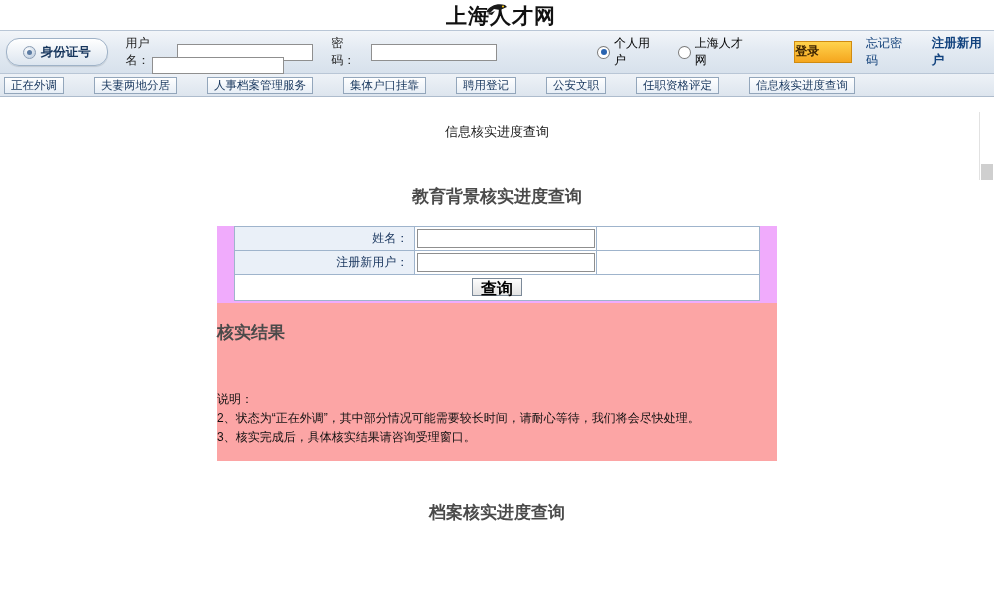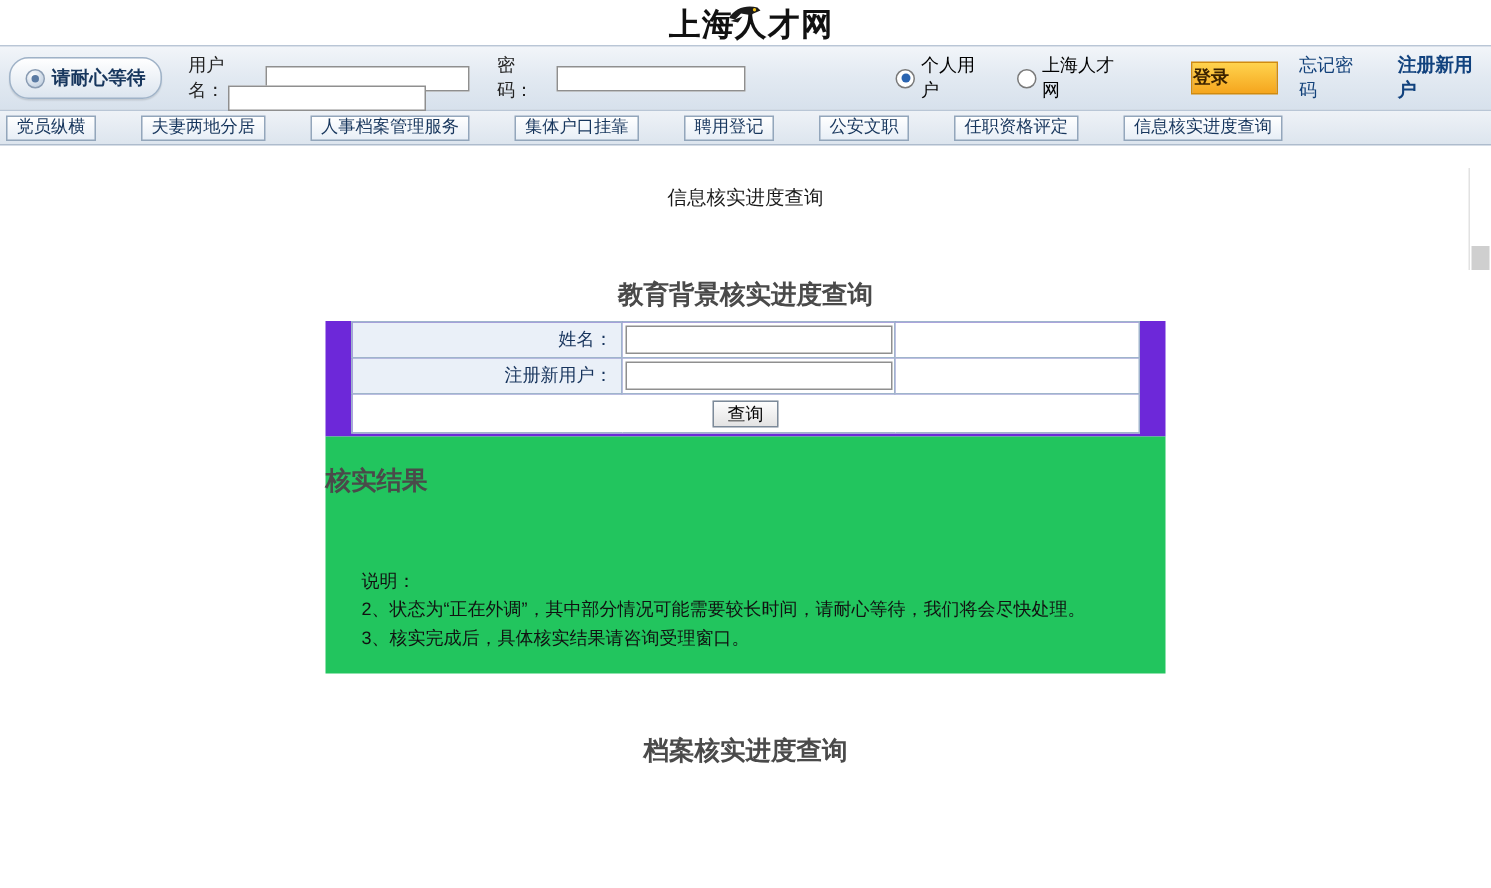--- a/index.html
+++ b/index.html
@@ -190,22 +190,22 @@
   .section-title {
     text-align: center;
     font-size: 17px;
     font-weight: bold;
     color: #4a4a4a;
     margin-top: 44px;
   }
 
   .panel {
     width: 560px;
-    margin: 6px auto 0 auto;
-    background: #6d28d9;
+    margin: 18px auto 0 auto;
+    background: #f0abfc;
     padding-bottom: 2px;
   }
   .form-table {
     width: 526px;
     margin: 0 auto;
     border-collapse: collapse;
   }
   .form-table td {
     border: 1px solid #9fb4cc;
     height: 21px;
@@ -229,49 +229,49 @@
     font-size: 12px;
   }
   .form-table td.submit-cell {
     text-align: center;
     background: #ffffff;
     height: 23px;
   }
   .query-btn {
     min-width: 44px;
     height: 18px;
-    font-size: 12px;
+    font-size: 16px;
     font-family: "Liberation Sans", sans-serif;
     border: 1px solid #7c8a99;
     background: linear-gradient(to bottom, #fdfdfd, #e3e3e3);
     padding: 0 8px;
     cursor: pointer;
+    font-weight: bold;
   }
 
   .result-block {
     width: 560px;
     margin: 0 auto;
-    background: #22c55e;
+    background: #fca5a5;
     padding: 18px 0 14px 0;
   }
   .result-title {
     font-size: 17px;
     font-weight: bold;
     color: #4a4a4a;
     padding-left: 0;
     text-align: left;
     margin-left: 0;
   }
   .result-spacer { height: 46px; }
   .notes {
     font-size: 12px;
     line-height: 19px;
     color: #111111;
     padding: 0 6px 0 0;
-    margin-left: 24px;
   }
   .notes p { margin: 0; }
 
   .bottom-title {
     text-align: center;
     font-size: 17px;
     font-weight: bold;
     color: #4a4a4a;
     margin-top: 40px;
   }
@@ -305,21 +305,21 @@
       <circle cx="36" cy="9" r="2.2" fill="#f5c518"></circle>
       <path d="M4 24 L20 18 L14 26 Z" fill="#1b1b1b"></path>
     </svg>
   </span>
   <span class="site-title">上海人才网</span>
 </div>
 
 <div class="login-bar">
   <div class="member-login">
     <span class="dot"></span>
-    <span>请耐心等待</span>
+    <span>身份证号</span>
   </div>
 
   <span class="field-label">用户名：</span>
   <input id="user-input" class="text" type="text" value="" style="">
 
   <span class="field-label">密码：</span>
   <input id="pass-input" class="text" type="password" value="" style="">
 
   <div class="radio-group">
     <label class="radio-item">
@@ -333,21 +333,21 @@
   </div>
 
   <div class="login-btn">登录</div>
   <a class="link-forgot" href="#">忘记密码</a>
   <a class="link-register" href="#">注册新用户</a>
 
   <div class="stray-input"></div>
 </div>
 
 <div class="nav-bar">
-  <div class="nav-item">党员纵横</div>
+  <div class="nav-item">正在外调</div>
   <div class="nav-item">夫妻两地分居</div>
   <div class="nav-item">人事档案管理服务</div>
   <div class="nav-item">集体户口挂靠</div>
   <div class="nav-item">聘用登记</div>
   <div class="nav-item">公安文职</div>
   <div class="nav-item">任职资格评定</div>
   <div class="nav-item last">信息核实进度查询</div>
 </div>
 
 <div class="scroll-artifact">

